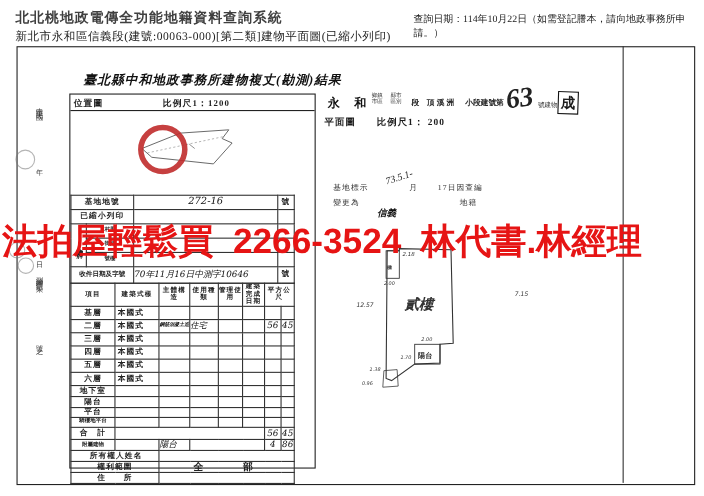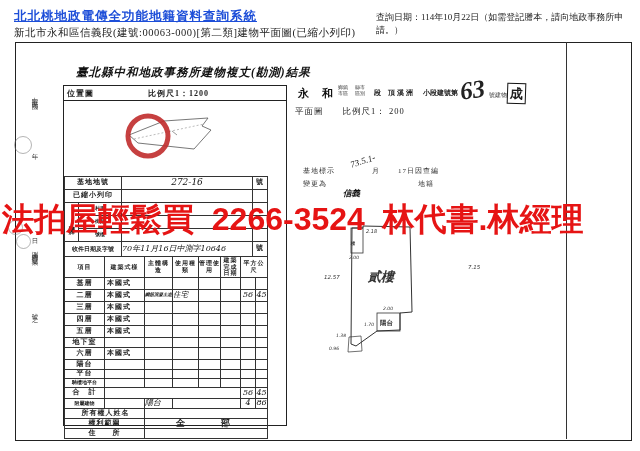--- a/index.html
+++ b/index.html
@@ -1,19 +1,19 @@
 <!DOCTYPE html>
 <html><head>
 <meta charset="utf-8">
 <style>
   html,body{margin:0;padding:0;background:#fff;}
   #screen{position:relative;width:640px;height:451px;background:#fff;overflow:hidden;
           font-family:"Liberation Serif","DejaVu Serif",serif;color:#1c1c1c;}
   .abs{position:absolute;}
-  .hdr1{font-size:12.5px;letter-spacing:1px;font-weight:bold;color:#1d4ed8;text-decoration:underline;}
+  .hdr1{font-size:12.5px;letter-spacing:1px;font-weight:bold;color:#404040;}
   .hdr2{font-size:10.5px;letter-spacing:.5px;color:#222;}
   .hdrdate{font-size:9px;color:#222;}
   .pagebox{left:15px;top:42px;width:615px;height:397px;border:1.5px solid #222;}
   .vline{left:566px;top:42px;height:397px;border-left:1px solid #333;}
   .vtxt{writing-mode:vertical-rl;font-size:6.5px;letter-spacing:2px;color:#333;}
   .stampcircle{border:1px solid #777;border-radius:50%;opacity:.55;}
   .doctitle{font-size:11.5px;font-weight:bold;letter-spacing:1px;color:#111;
             font-style:italic;}
   .formbox{left:63px;top:85px;width:224px;height:341px;border:1px solid #222;box-sizing:border-box;background:transparent;}
   .locrow{height:14px;border-bottom:1px solid #222;position:relative;}
@@ -187,40 +187,40 @@
       <tr style="height:12px;">
         <td class="lbl">五層</td>
         <td class="lbl" style="text-align:left;padding-left:2px;">本國式</td>
         <td></td>
             <td></td>
         <td></td>
             <td></td>
         <td></td>
             <td></td>
       </tr>
+      <tr style="height:12px;">
+        <td class="lbl">六層</td>
+        <td class="lbl" style="text-align:left;padding-left:2px;">本國式</td>
+        <td></td>
+            <td></td>
+        <td></td>
+            <td></td>
+        <td></td>
+            <td></td>
+      </tr>
+
       <tr style="height:10px;">
         <td class="lbl">地下室</td>
         <td></td>
             <td></td>
         <td></td>
             <td></td>
         <td></td>
             <td></td>
         <td></td>
-      </tr>
-
-      <tr style="height:12px;">
-        <td class="lbl">六層</td>
-        <td class="lbl" style="text-align:left;padding-left:2px;">本國式</td>
-        <td></td>
-            <td></td>
-        <td></td>
-            <td></td>
-        <td></td>
-            <td></td>
       </tr>
       <tr style="height:10px;">
         <td class="lbl">陽台</td>
         <td></td>
             <td></td>
         <td></td>
             <td></td>
         <td></td>
             <td></td>
         <td></td>
@@ -281,21 +281,21 @@
   <div class="abs planhdr" style="left:322px;top:86px;">和</div>
   <div class="abs stack" style="left:338px;top:85px;width:12px;">鄉鎮 市區</div>
   <div class="abs stack" style="left:355px;top:85px;width:12px;">縣市 區別</div>
   <div class="abs smalltxt" style="left:374px;top:88px;font-weight:bold;">段</div>
   <div class="abs smalltxt" style="left:388px;top:88px;font-weight:bold;letter-spacing:2px;">頂溪洲</div>
   <div class="abs smalltxt" style="left:423px;top:88px;font-weight:bold;">小段建號第</div>
   <div class="abs bigno" style="left:460px;top:76px;">63</div>
   <div class="abs" style="left:489px;top:91px;font-size:6px;color:#333;">號建物</div>
   <div class="abs stampbox" style="left:507px;top:83px;">成</div>
 
-  <div class="abs" style="left:295px;top:106px;font-size:8.5px;font-weight:normal;letter-spacing:1px;">平面圖　　比例尺1：  200</div>
+  <div class="abs" style="left:295px;top:106px;font-size:8.5px;font-weight:bold;letter-spacing:1px;">平面圖　　比例尺1：  200</div>
 
   <div class="abs anno" style="left:303px;top:166px;">基地標示</div>
   <div class="abs anno" style="left:372px;top:166px;">月</div>
   <div class="abs anno" style="left:398px;top:166px;">17日因查編</div>
   <div class="abs anno" style="left:303px;top:179px;">變更為</div>
   <div class="abs anno" style="left:418px;top:179px;">地籍</div>
   <div class="abs annohand" style="left:350px;top:156px;">73.5.1-</div>
   <div class="abs annosig" style="left:343px;top:188px;">信義</div>
 
   <svg class="abs" style="left:280px;top:215px;" width="230" height="150" viewBox="0 0 230 150">

